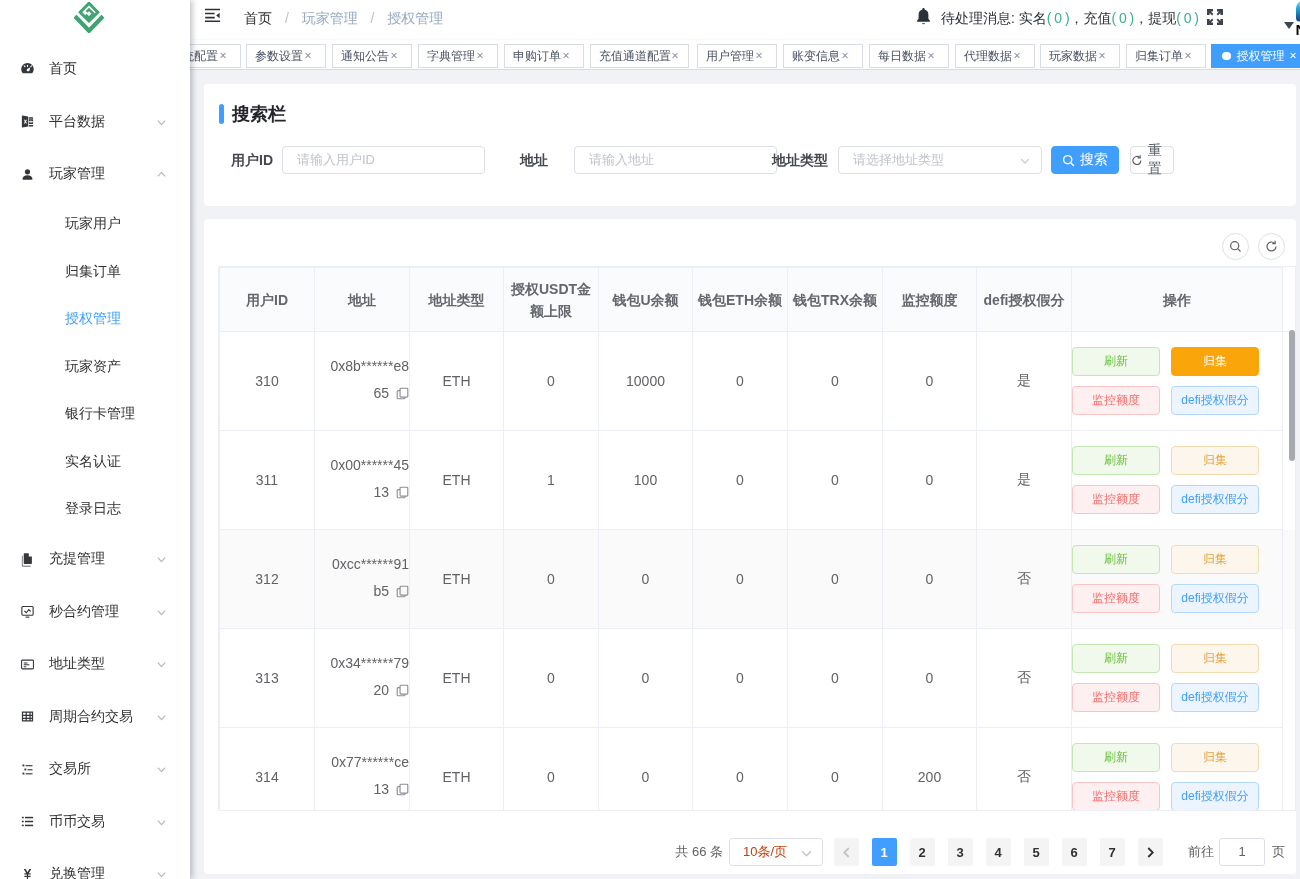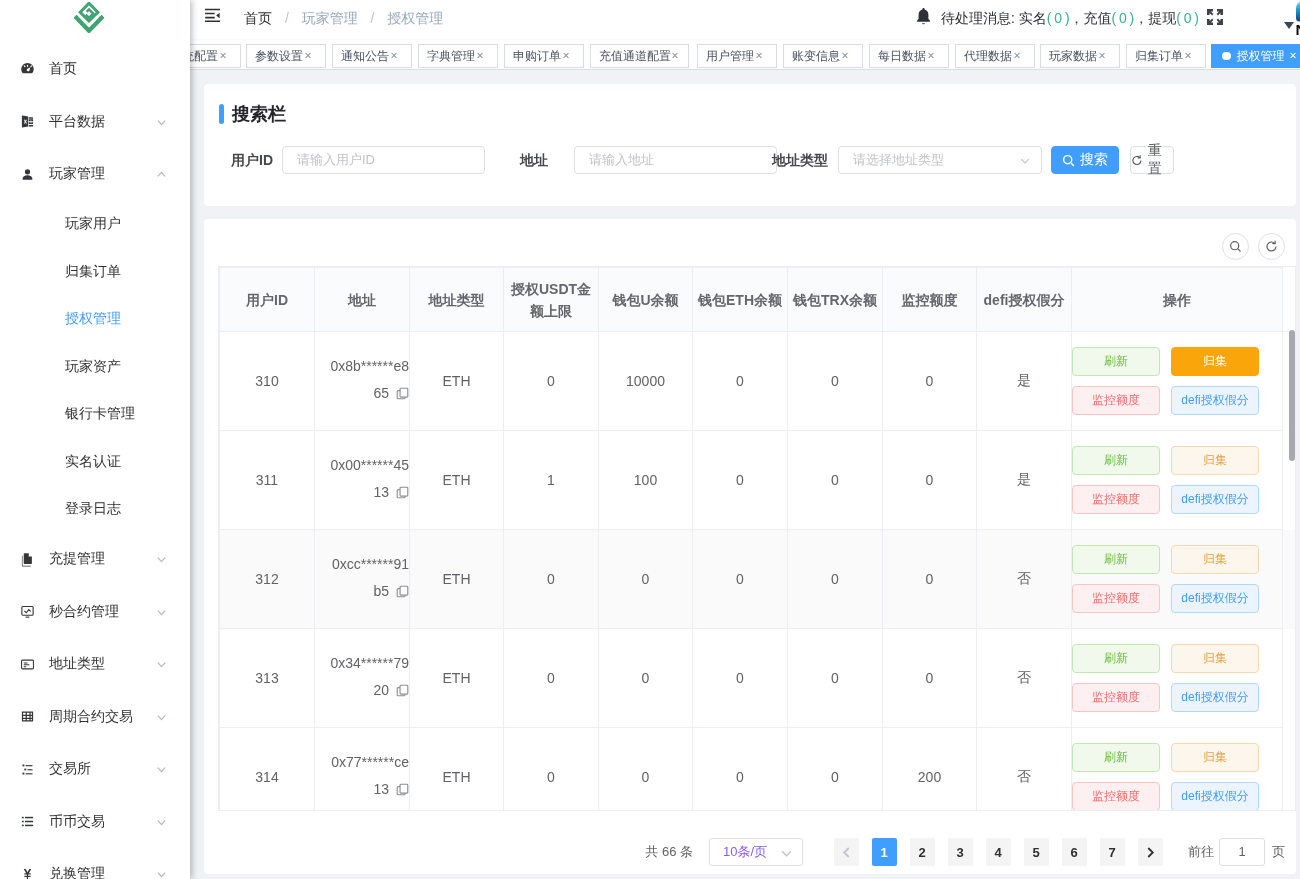--- a/index.html
+++ b/index.html
@@ -77,22 +77,22 @@
 .abtn.o { background:#fdf6ec; border-color:#f5dab1; color:#e6a23c; }
 .abtn.osolid { background:#faa50a; border-color:#faa50a; color:#fff; }
 .abtn.r { background:#fef0f0; border-color:#fbc4c4; color:#f56c6c; }
 .abtn.b { background:#ecf5ff; border-color:#b3d8ff; color:#409eff; }
 .btnrow { display:flex; justify-content:flex-start; gap:11px; }
 .btnrow + .btnrow { margin-top:10px; }
 .sbar { position:absolute; left:1085px; top:111px; width:6px; height:131px; background:#a6a9ad; border-radius:3px; }
 
 
 .pager { position:absolute; left:0; top:619px; width:1092px; height:28px; display:flex; align-items:center; justify-content:flex-end; font-size:13px; color:#606266; padding-right:11px; }
-.pg-total { margin-right:16px; }
-.pg-size { position:relative; width:94px; height:28px; border:1px solid #dcdfe6; border-radius:3px; line-height:26px; padding-left:13px; margin-right:24px; color:#8b5cf6; }
+.pg-total { margin-right:6px; }
+.pg-size { position:relative; width:94px; height:28px; border:1px solid #dcdfe6; border-radius:3px; line-height:26px; padding-left:13px; margin-right:4px; color:#c2410c; }
 .pg-btn { width:25px; height:28px; border-radius:2px; background:#f4f4f5; color:#303133; display:flex; align-items:center; justify-content:center; margin:0 6.5px; font-weight:bold; }
 .pg-btn.on { background:#409eff; color:#fff; }
 .pg-go { margin-left:19px; }
 .pg-inp { display:inline-block; width:46px; height:28px; border:1px solid #dcdfe6; border-radius:3px; margin:0 7px 0 5px; text-align:center; line-height:26px; vertical-align:middle; }
 </style>
 </head>
 <body>
 <div class="page">
 
 <div class="main">

